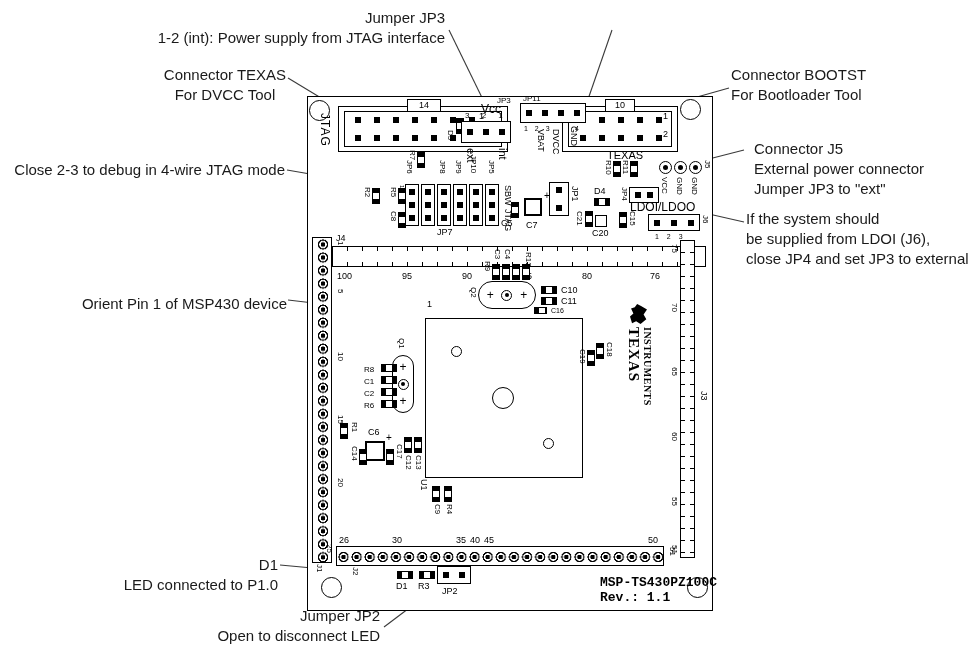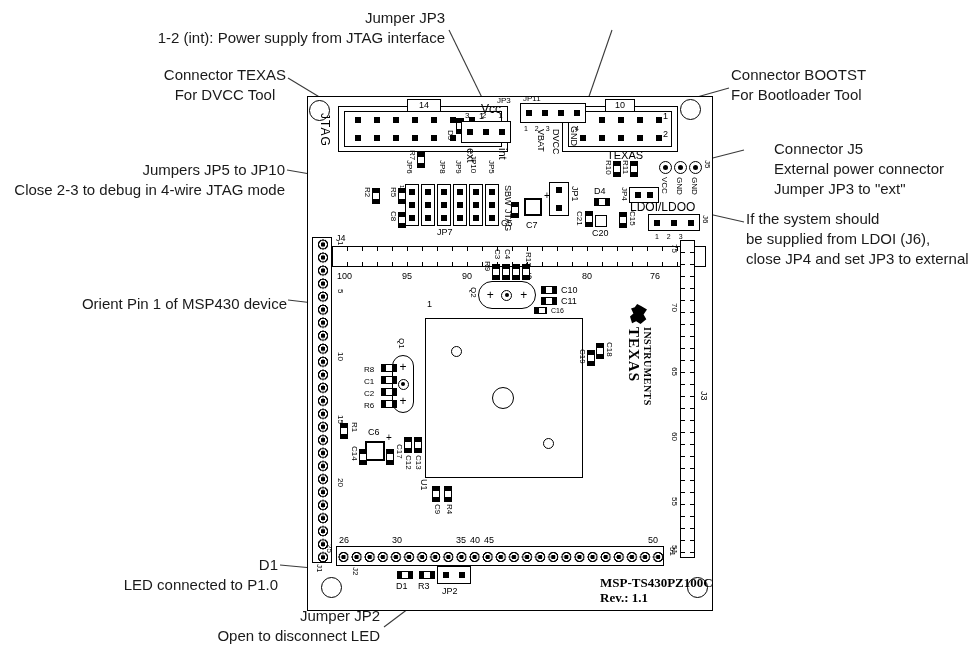--- a/index.html
+++ b/index.html
@@ -28,21 +28,21 @@
   .oval{position:absolute;border:1.5px solid #000;border-radius:999px;display:flex;align-items:center;justify-content:space-evenly;font:12px "Liberation Sans",sans-serif;background:#fff}
   .oval.vert{flex-direction:column}
   .odot{width:11px;height:11px;border:1.5px solid #000;border-radius:50%;position:relative;flex:none;background:#fff}
   .odot::after{content:"";position:absolute;inset:2.5px;background:#000;border-radius:50%}
   .ecap{position:absolute;border:2px solid #000;background:#fff}
   .tickh{position:absolute;border:1.2px solid #000;background-color:#fff;background-image:repeating-linear-gradient(90deg,transparent 0 14px,#000 14px 15px),repeating-linear-gradient(90deg,transparent 0 14px,#000 14px 15px);background-size:100% 4px,100% 4px;background-position:left top,left bottom;background-repeat:no-repeat}
   .tickv{position:absolute;border:1.2px solid #000;background-color:#fff;background-image:repeating-linear-gradient(180deg,transparent 0 11px,#000 11px 12px),repeating-linear-gradient(180deg,transparent 0 11px,#000 11px 12px);background-size:4px 100%,4px 100%;background-position:left top,right top;background-repeat:no-repeat}
   .dotstripv{position:absolute;border:1px solid #000;background-color:#fff;background-image:radial-gradient(circle at 10px 6.5px,#000 2.2px,transparent 2.5px),radial-gradient(circle at 10px 6.5px,transparent 3.6px,#000 3.9px,#000 5px,transparent 5.3px);background-size:20px 13.04px}
   .dotstriph{position:absolute;border:1px solid #000;background-color:#fff;background-image:radial-gradient(circle at 6.5px 10px,#000 2.2px,transparent 2.5px),radial-gradient(circle at 6.5px 10px,transparent 3.6px,#000 3.9px,#000 5px,transparent 5.3px);background-size:13.12px 20px}
   .tilogo{font-family:"Liberation Serif",serif;font-weight:bold}
-  .mono{font-family:Liberation Serif, serif;font-weight:bold}
+  .mono{font-family:Liberation Mono, monospace;font-weight:bold}
   .bug{position:absolute;width:17px;height:20px;background:#000;clip-path:polygon(42% 0%,65% 10%,100% 28%,80% 52%,96% 76%,62% 100%,36% 86%,12% 96%,0% 62%,20% 48%,6% 22%,28% 16%)}
 </style>
 </head>
 <body>
 
 <div id="stage">
 
   <svg class="abs" style="left:0;top:0" width="977" height="646">
     <g stroke="#3a3a3a" stroke-width="1.1">
       <line x1="449" y1="30" x2="489" y2="112"></line>
@@ -65,24 +65,23 @@
   </div>
   <div class="ann ac" style="left:150px;top:65px;width:150px">
     <div>Connector TEXAS</div>
     <div>For DVCC Tool</div>
   </div>
   <div class="ann" style="left:731px;top:65px">
     <div>Connector BOOTST</div>
     <div>For Bootloader Tool</div>
   </div>
   <div class="ann ar" style="right:692px;top:160px">
-    <div>Jumpers JP5 to JP10</div>
     <div>Close 2-3 to debug in 4-wire JTAG mode</div>
   </div>
-  <div class="ann" style="left:774px;top:139px">
+  <div class="ann" style="left:754px;top:139px">
     <div>Connector J5</div>
     <div>External power connector</div>
     <div>Jumper JP3 to "ext"</div>
   </div>
   <div class="ann" style="left:746px;top:209px">
     <div>If the system should</div>
     <div>be supplied from LDOI (J6),</div>
     <div>close JP4 and set JP3 to external</div>
   </div>
   <div class="ann ar" style="right:690px;top:294px">

